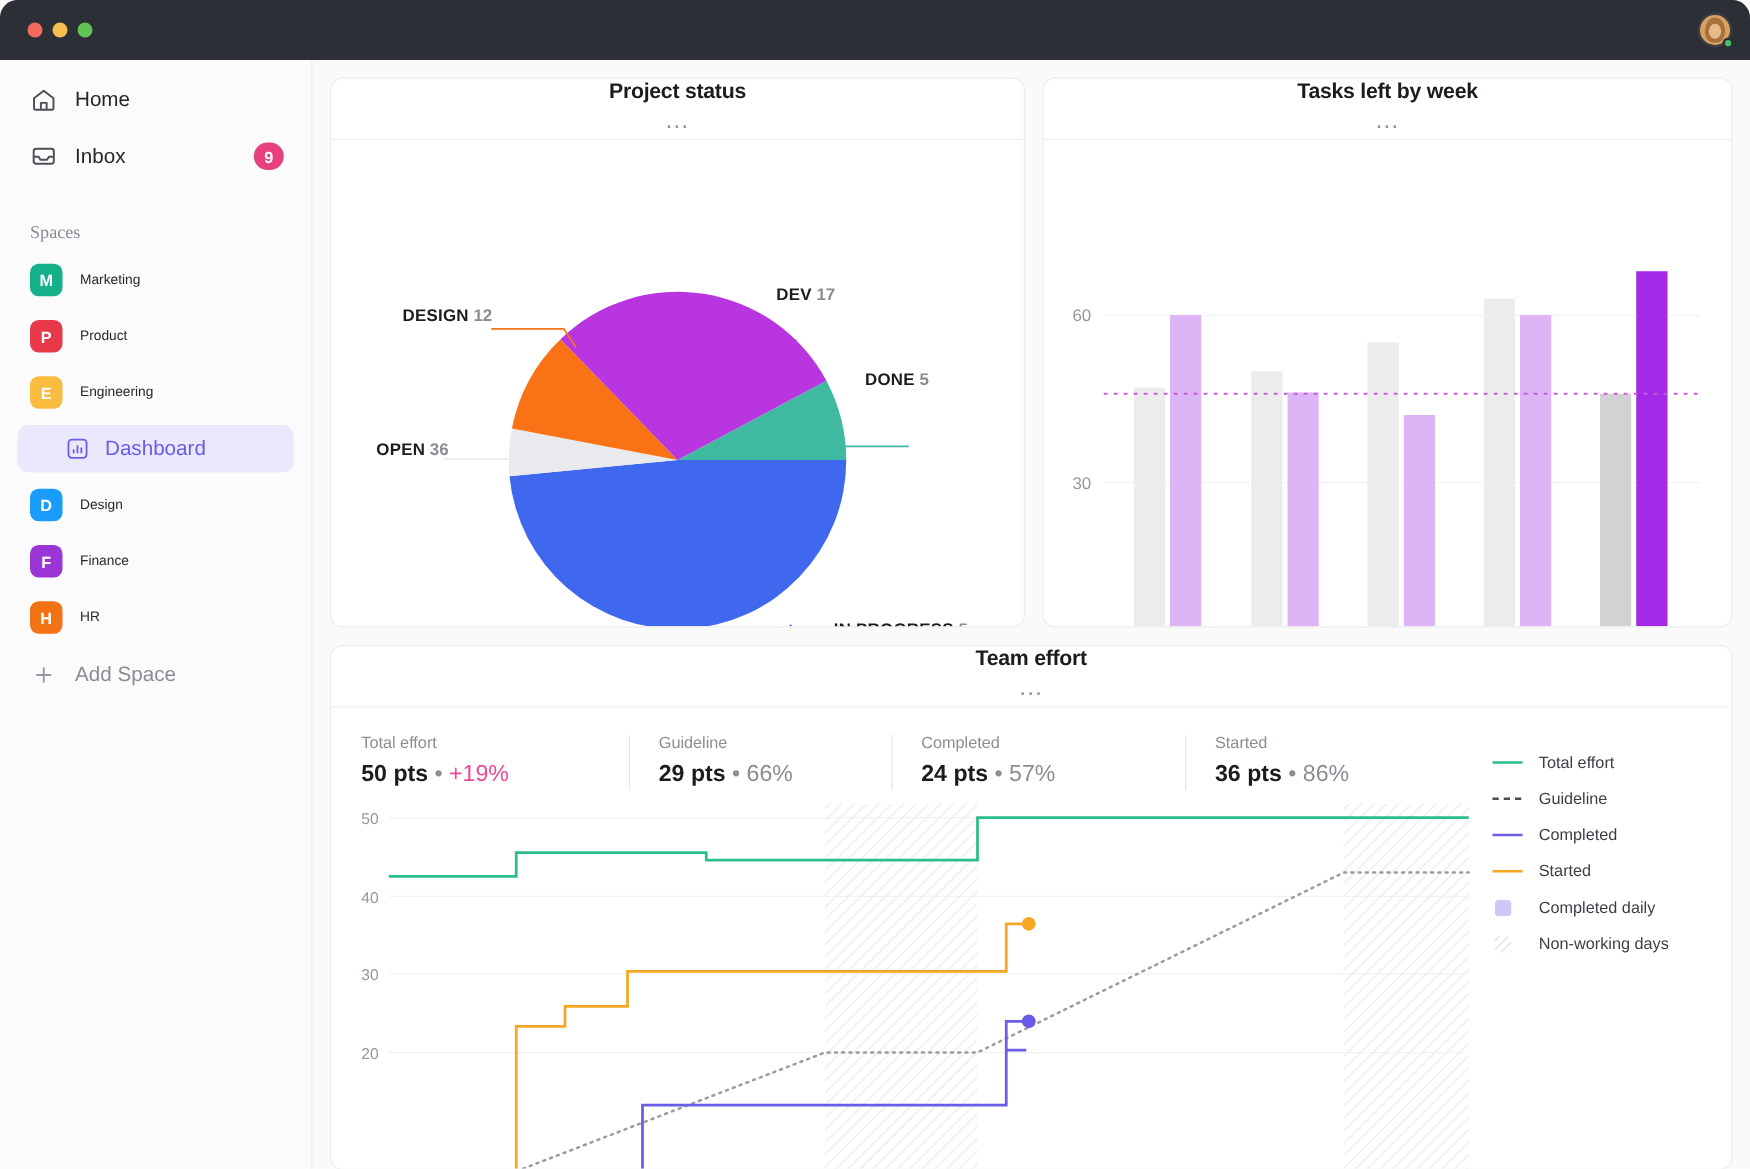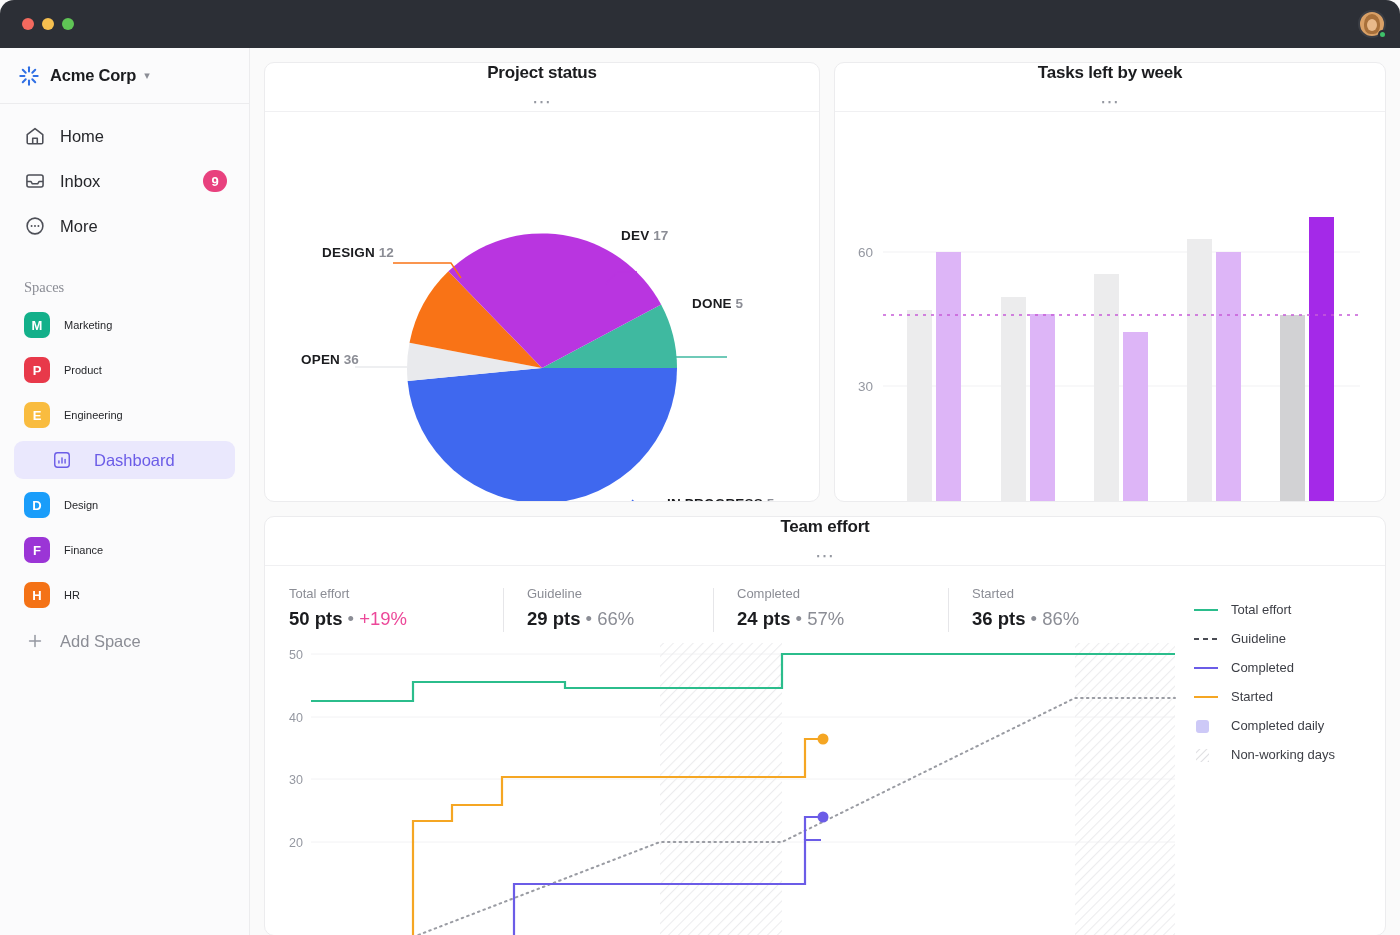--- a/index.html
+++ b/index.html
@@ -72,21 +72,21 @@
     height: 38px; padding: 0 10px; margin: 0 14px 7px 14px;
     border-radius: 8px; cursor: pointer;
   }
   .space-chip {
     width: 26px; height: 26px; border-radius: 7px; flex: none;
     color: #fff; font-size: 13px; font-weight: 700;
     display: flex; align-items: center; justify-content: center;
   }
   .space-label { font-size: 11px; color: #26272b; }
   .sub-item {
-    display: flex; align-items: center; gap: 22px;
+    display: flex; align-items: center; gap: 12px;
     height: 38px; margin: 0 14px 7px 14px; padding-left: 38px;
     border-radius: 9px; cursor: pointer;
   }
   .sub-item.active { background: #eae8fd; }
   .sub-item .sub-label { font-size: 16.5px; color: #6b5ce7; font-weight: 500; }
   .sub-icon { width: 20px; height: 20px; flex: none; color: #6b5ce7; }
   .add-space {
     display: flex; align-items: center; gap: 14px;
     height: 38px; padding: 0 10px; margin: 8px 14px 0 14px;
     border-radius: 8px; cursor: pointer; color: #8b8d95;
@@ -149,69 +149,40 @@
       <div class="avatar">
         <div class="hair"></div>
           <div class="face"></div>
       </div>
       <div class="status-dot"></div>
     </div>
   </div>
 
   <div class="sidebar">
 
-    <div class="workspace">
-      <span class="ws-logo">
-        <svg viewBox="0 0 24 24" width="22" height="22">
-          <g stroke="#2f6fe4" stroke-width="2.2" stroke-linecap="round">
-            <line x1="12" y1="2.5" x2="12" y2="7"></line>
-            <line x1="12" y1="17" x2="12" y2="21.5"></line>
-            <line x1="2.5" y1="12" x2="7" y2="12"></line>
-            <line x1="17" y1="12" x2="21.5" y2="12"></line>
-            <line x1="5.2" y1="5.2" x2="8.4" y2="8.4"></line>
-            <line x1="15.6" y1="15.6" x2="18.8" y2="18.8"></line>
-            <line x1="18.8" y1="5.2" x2="15.6" y2="8.4"></line>
-            <line x1="8.4" y1="15.6" x2="5.2" y2="18.8"></line>
-          </g>
-        </svg>
-      </span>
-      <span class="ws-name">Acme Corp</span>
-      <span class="chev">▾</span>
-    </div>
 
     <div class="nav">
       <div class="nav-item">
         <span class="nav-icon">
           <svg viewBox="0 0 24 24" width="22" height="22" fill="none" stroke="#4d4f57" stroke-width="1.7" stroke-linejoin="round">
             <path d="M3.5 10.5 12 4l8.5 6.5V19a1.5 1.5 0 0 1-1.5 1.5H5A1.5 1.5 0 0 1 3.5 19z"></path>
             <path d="M9.5 20.5v-6h5v6"></path>
           </svg>
         </span>
         <span class="label">Home</span>
       </div>
       <div class="nav-item">
         <span class="nav-icon">
           <svg viewBox="0 0 24 24" width="22" height="22" fill="none" stroke="#4d4f57" stroke-width="1.7" stroke-linejoin="round">
             <rect x="3.2" y="5.5" width="17.6" height="13" rx="2.2"></rect>
             <path d="M3.2 12.5h4.3l1.6 2.6h5.8l1.6-2.6h4.3"></path>
           </svg>
         </span>
         <span class="label">Inbox</span>
         <span class="badge">9</span>
-      </div>
-      <div class="nav-item">
-        <span class="nav-icon">
-          <svg viewBox="0 0 24 24" width="22" height="22" fill="none" stroke="#4d4f57" stroke-width="1.7">
-            <circle cx="12" cy="12" r="8.6"></circle>
-            <circle cx="8.3" cy="12" r="1.05" fill="#4d4f57" stroke="none"></circle>
-            <circle cx="12" cy="12" r="1.05" fill="#4d4f57" stroke="none"></circle>
-            <circle cx="15.7" cy="12" r="1.05" fill="#4d4f57" stroke="none"></circle>
-          </svg>
-        </span>
-        <span class="label">More</span>
       </div>
     </div>
 
     <div class="section-title">Spaces</div>
 
     <div class="space-item">
       <span class="space-chip" style="background:#13b08a">M</span>
       <span class="space-label">Marketing</span>
     </div>
     <div class="space-item">

